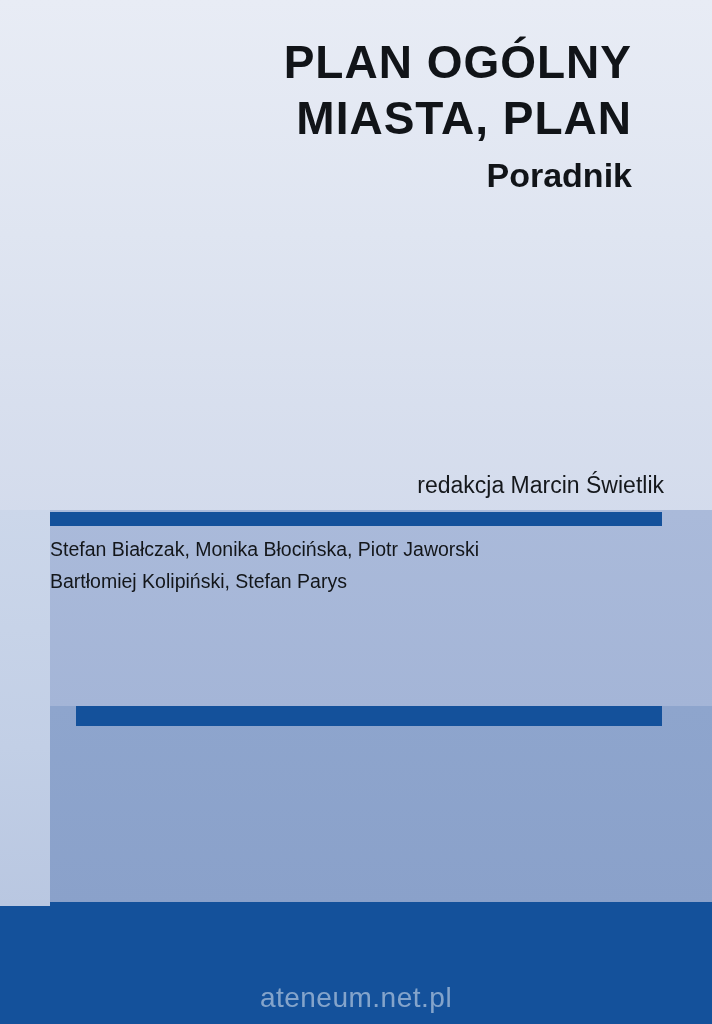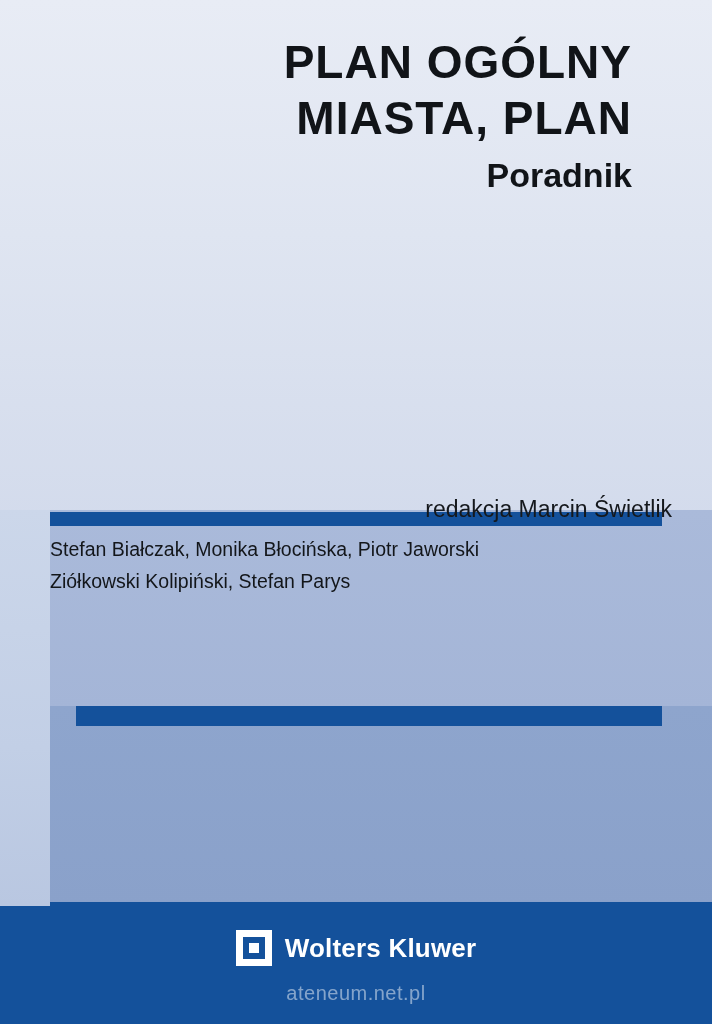--- a/index.html
+++ b/index.html
@@ -90,29 +90,28 @@
   }
   .subtitle {
     margin-top: 10px;
     font-size: 34px;
     font-weight: bold;
     color: #111418;
   }
 
   .editor {
     position: absolute;
-    left: 8px; top: 472px;
+    left: 0; top: 472px;
     width: 672px;
     text-align: right;
     padding-right: 8px;
     box-sizing: border-box;
     font-size: 23px;
     color: #15181c;
     font-weight: 500;
-    margin-top: 24px;
   }
 
   .authors {
     position: absolute;
     left: 50px; top: 534px;
     width: 612px;
     text-align: left;
     color: #13161a;
     font-size: 19.5px;
     line-height: 1.62;
@@ -152,21 +151,21 @@
     font-size: 26px;
     font-weight: 600;
     letter-spacing: 0.2px;
   }
   .watermark {
     position: absolute;
     left: 0; top: 982px;
     width: 712px;
     text-align: center;
     color: rgba(255,255,255,0.48);
-    font-size: 20px;
+    font-size: 28px;
     letter-spacing: 0.5px;
   }
 </style>
 </head>
 <body>
 
 <div class="cover">
 
   <div class="bg-top"></div>
   <div class="bg-mid"></div>
@@ -179,23 +178,19 @@
   <div class="title-block">
     <div class="title-line">PLAN OGÓLNY</div>
     <div class="title-line">MIASTA, PLAN</div>
     <div class="subtitle">Poradnik</div>
   </div>
 
   <div class="editor">redakcja Marcin Świetlik</div>
 
   <div class="authors">
     <div>Stefan Białczak, Monika Błocińska, Piotr Jaworski</div>
-    <div>Ziółkowski Kolipiński, Stefan Parys</div>
+    <div>Bartłomiej Kolipiński, Stefan Parys</div>
   </div>
 
-  <div class="logo-area">
-    <div class="logo-mark"></div>
-    <div class="logo-text">Wolters Kluwer</div>
-  </div>
 
   <div class="watermark">ateneum.net.pl</div>
 
 </div>
 
 </body></html>

